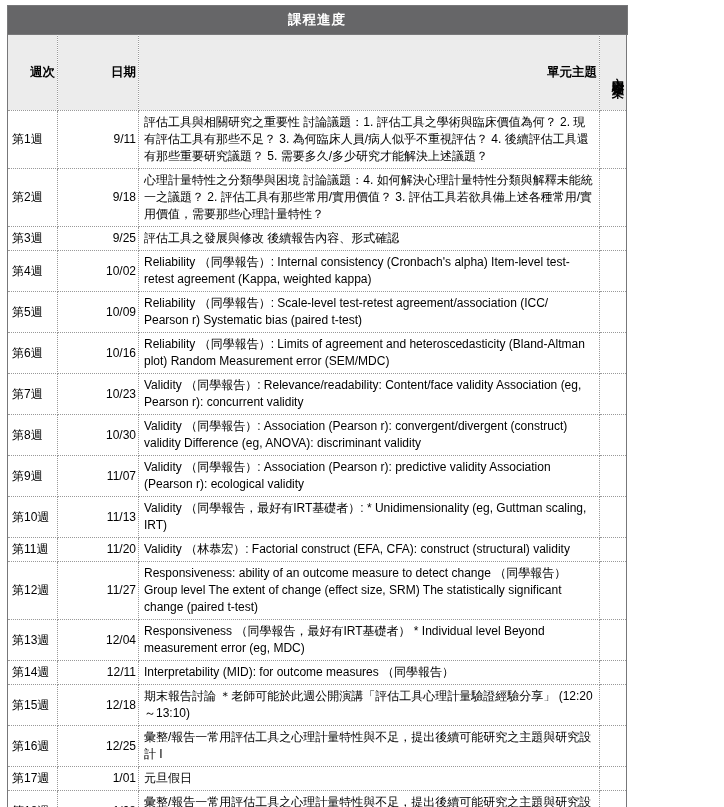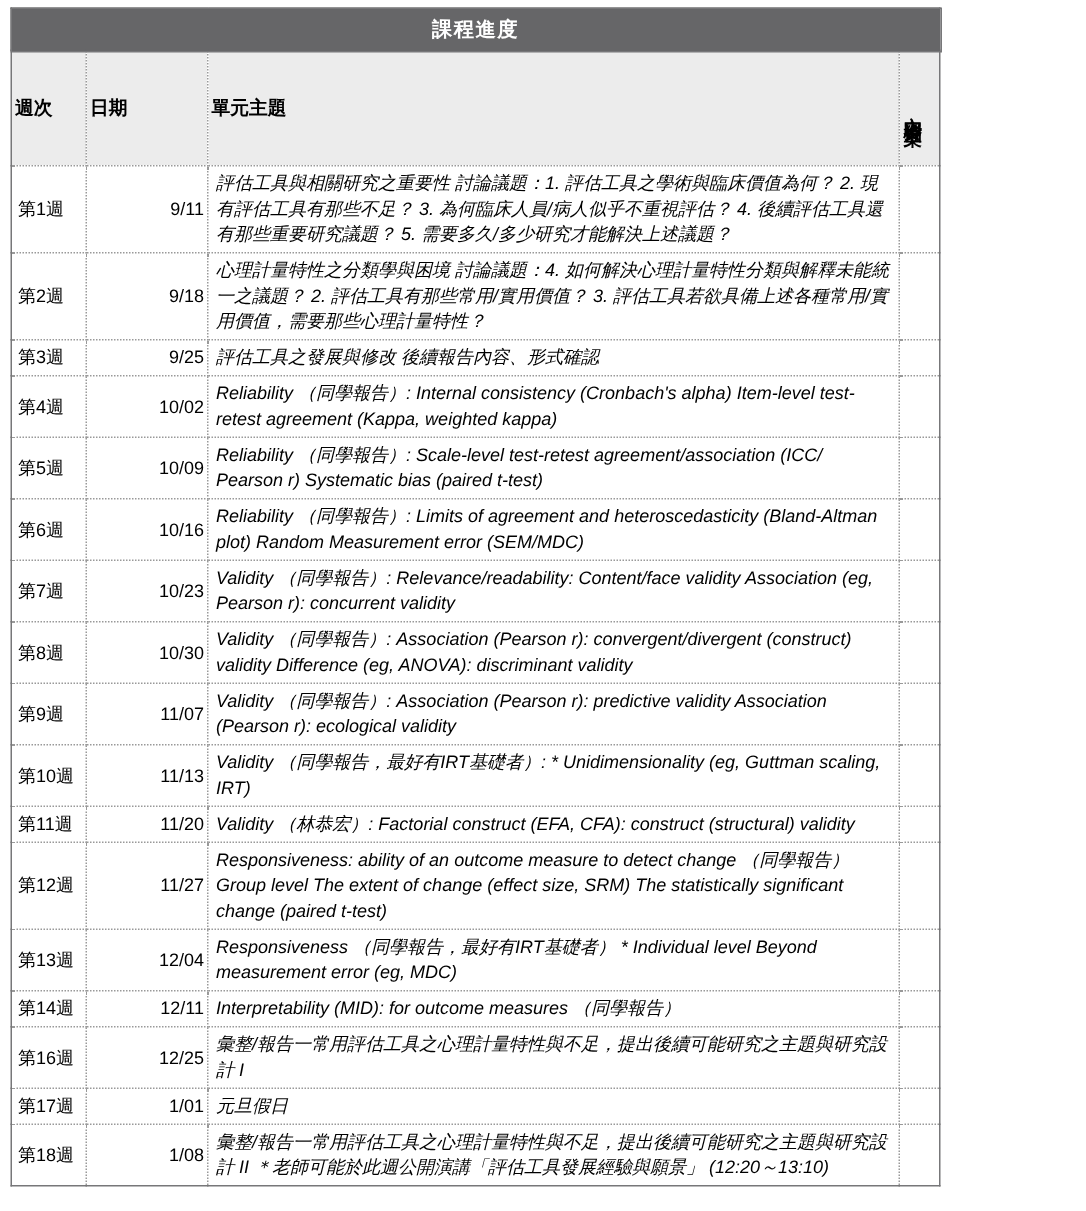--- a/index.html
+++ b/index.html
@@ -38,37 +38,37 @@
     font-weight: bold;
     height: 28px;
     text-align: center;
     letter-spacing: 1px;
   }
 
   tr.head-row th {
     background: #ececec;
     font-weight: bold;
     height: 77px;
-    text-align: left;
+    text-align: right;
     vertical-align: middle;
     font-size: 12.5px;
     padding: 2px;
   }
   .vertical-label {
     display: inline-block;
     writing-mode: vertical-rl;
     text-orientation: upright;
     letter-spacing: 2px;
     line-height: 1;
   }
 
   td { background: #ffffff; vertical-align: middle; }
   td.week  { padding: 2px 2px 2px 4px; white-space: nowrap; }
   td.date  { padding: 2px 2px 2px 7px; white-space: nowrap; text-align: right; }
-  td.topic { padding: 3px 6px 3px 5px; font-style: italic; }
+  td.topic { padding: 3px 6px 3px 5px; }
   td.files { padding: 0; }
 </style>
 </head>
 <body>
 
 <div class="wrap">
   <table class="schedule">
     <colgroup>
       <col class="c-week">
         <col class="c-date">
@@ -165,20 +165,26 @@
         <td class="topic">Responsiveness （同學報告，最好有IRT基礎者） * Individual level Beyond measurement error (eg, MDC)</td>
         <td class="files"></td>
       </tr>
       <tr>
         <td class="week">第14週</td>
         <td class="date">12/11</td>
         <td class="topic">Interpretability (MID): for outcome measures （同學報告）</td>
         <td class="files"></td>
       </tr>
       <tr>
+        <td class="week">第15週</td>
+        <td class="date">12/18</td>
+        <td class="topic">期末報告討論 ＊老師可能於此週公開演講「評估工具心理計量驗證經驗分享」 (12:20～13:10)</td>
+        <td class="files"></td>
+      </tr>
+      <tr>
         <td class="week">第16週</td>
         <td class="date">12/25</td>
         <td class="topic">彙整/報告一常用評估工具之心理計量特性與不足，提出後續可能研究之主題與研究設計 I</td>
         <td class="files"></td>
       </tr>
       <tr>
         <td class="week">第17週</td>
         <td class="date">1/01</td>
         <td class="topic">元旦假日</td>
         <td class="files"></td>

